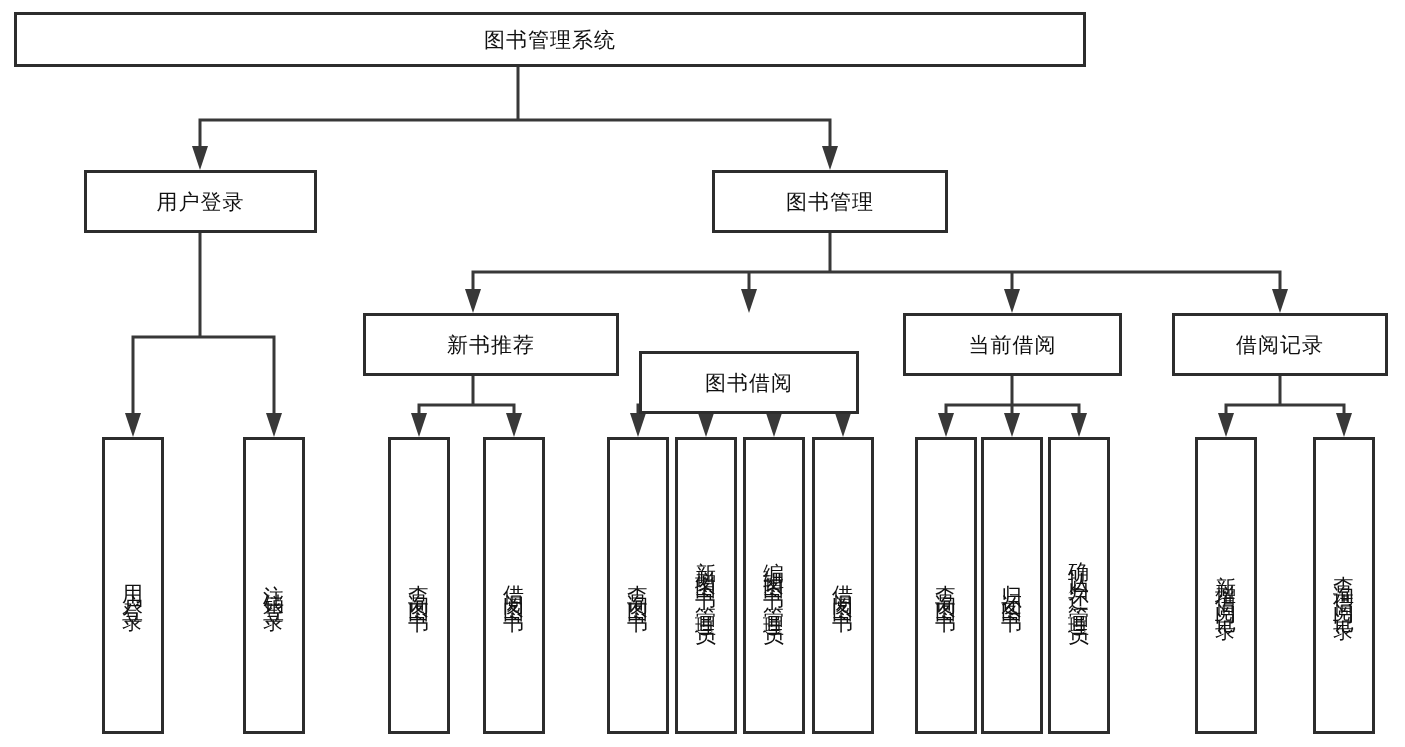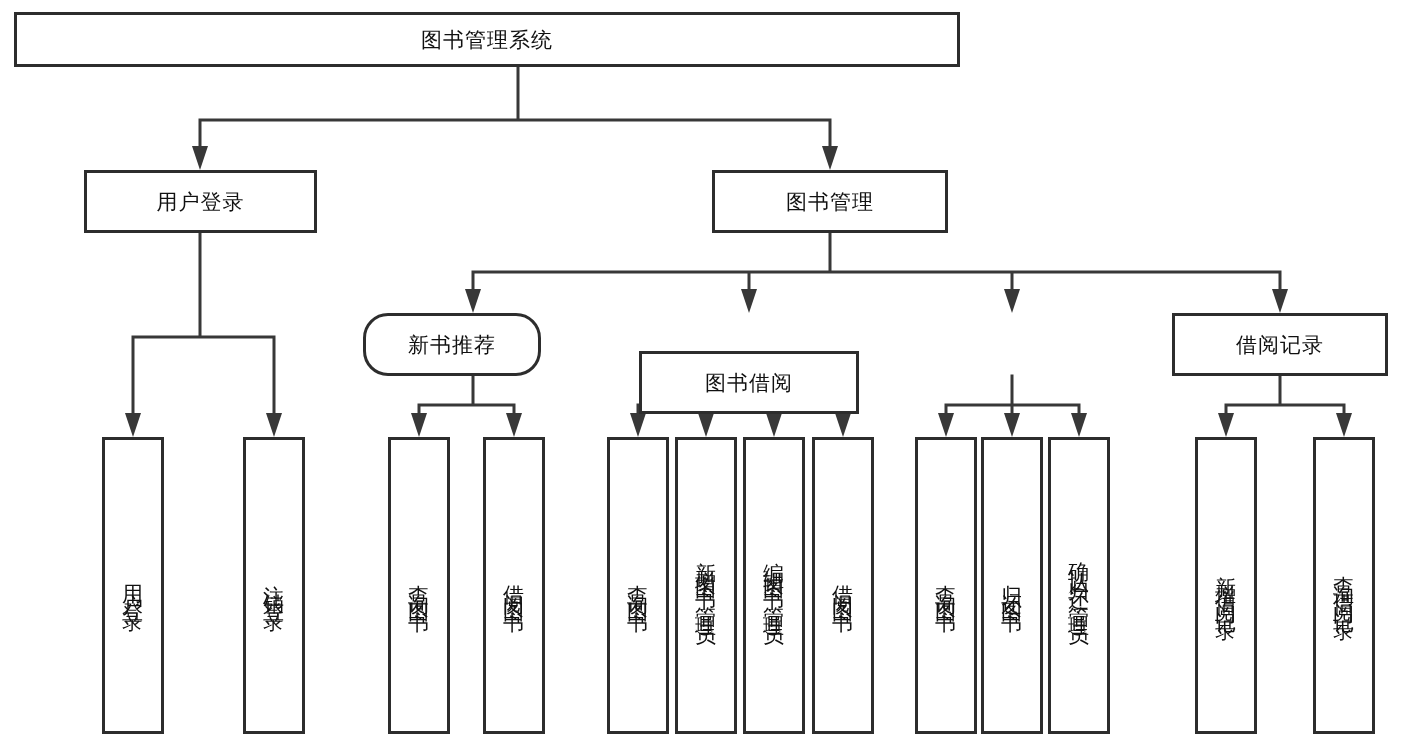--- a/index.html
+++ b/index.html
@@ -31,25 +31,25 @@
   .vbox { width: 62px; height: 297px; }
   .vbox > span {
     writing-mode: vertical-rl;
     text-orientation: mixed;
     font-size: 21px;
     letter-spacing: 9px;
     line-height: 1;
     white-space: nowrap;
   }
   
-  .root-box  { left: 14px;  top: 12px;  width: 946px; height: 55px; }
+  .root-box  { left: 14px;  top: 12px;  width: 1072px; height: 55px; }
   .l2-a      { left: 84px;  top: 170px; width: 233px;  height: 63px; }
   .l2-b      { left: 712px; top: 170px; width: 236px;  height: 63px; }
   .l3        { top: 313px;  height: 63px; }
-  .l3-0 { left: 363px;  width: 178px; border-radius: 25px; }
+  .l3-0 { left: 363px;  width: 256px; }
   .l3-1 { left: 639px;  width: 220px; margin-top: 38px; }
   .l3-2 { left: 903px;  width: 219px; }
   .l3-3 { left: 1172px; width: 216px; }
   .l4 { top: 437px; }
   .a1 { left: 102px;  }
   .a2 { left: 243px;  }
   .b1 { left: 388px;  }
   .b2 { left: 483px;  }
   .c1 { left: 607px;  }
   .c2 { left: 675px;  }
@@ -122,20 +122,23 @@
   <div class="node hbox l2-b">
     <span>图书管理</span>
   </div>
 
   <div class="node hbox l3 l3-0">
     <span>新书推荐</span>
   </div>
   <div class="node hbox l3 l3-1">
     <span>图书借阅</span>
   </div>
+  <div class="node hbox l3 l3-2">
+    <span>当前借阅</span>
+  </div>
   <div class="node hbox l3 l3-3">
     <span>借阅记录</span>
   </div>
 
   <div class="node vbox l4 a1">
     <span>用户登录</span>
   </div>
   <div class="node vbox l4 a2">
     <span>注销登录</span>
   </div>

